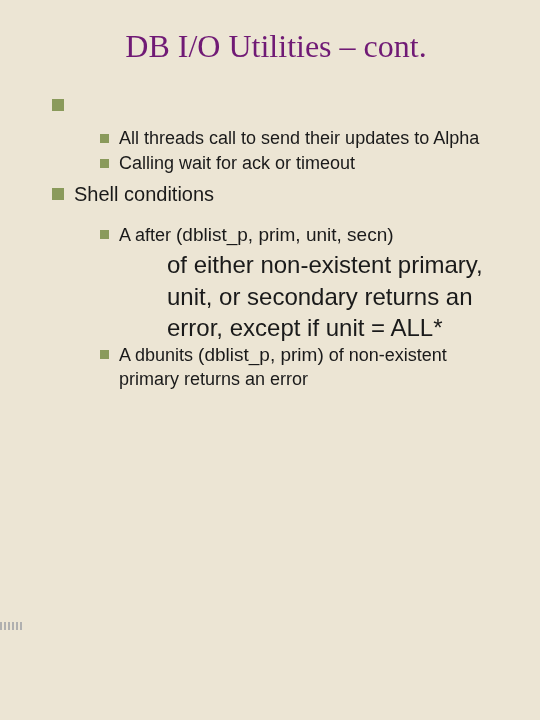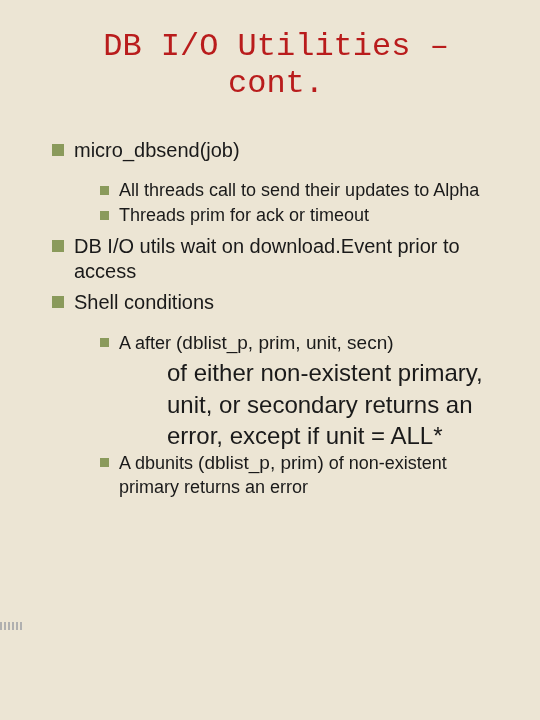--- a/index.html
+++ b/index.html
@@ -9,26 +9,26 @@
     background: #ece5d4;
     font-family: Arial, Helvetica, sans-serif;
     color: #1a1a1a;
     position: relative;
     overflow: hidden;
   }
   .slide {
     padding: 28px 40px 20px 52px;
   }
   .title {
-    font-family: Liberation Mono, monospace;
+    font-family: Liberation Serif, serif;
     font-size: 32px;
     font-weight: 400;
     text-align: center;
-    margin-bottom: 36px;
-    color: #b91c1c;
+    margin-bottom: 28px;
+    color: #701a75;
   }
   .l1 {
     list-style: none;
     margin-bottom: 6px;
   }
   .l1-row {
     display: flex;
     align-items: flex-start;
   }
   .l1-row .bullet {
@@ -90,39 +90,34 @@
 <body>
 
 <div class="slide">
   <h1 class="title">DB I/O Utilities – cont.</h1>
 
   <ul>
 
     <li class="l1">
       <div class="l1-row">
         <span class="bullet"></span>
-        <span class="text">micro_dbsend(job)</span>
       </div>
       <ul class="l2-list">
         <li class="l2">
           <span class="bullet"></span>
           <span class="text">All threads call to send their updates to Alpha</span>
         </li>
         <li class="l2">
           <span class="bullet"></span>
-          <span class="text">Threads prim for ack or timeout</span>
+          <span class="text">Calling wait for ack or timeout</span>
         </li>
       </ul>
     </li>
 
     <li class="l1">
-      <div class="l1-row">
-        <span class="bullet"></span>
-        <span class="text">DB I/O utils wait on download.Event prior to access</span>
-      </div>
     </li>
 
     <li class="l1">
       <div class="l1-row">
         <span class="bullet"></span>
         <span class="text">Shell conditions</span>
       </div>
       <ul class="l2-list">
         <li class="l2">
           <span class="bullet"></span>

